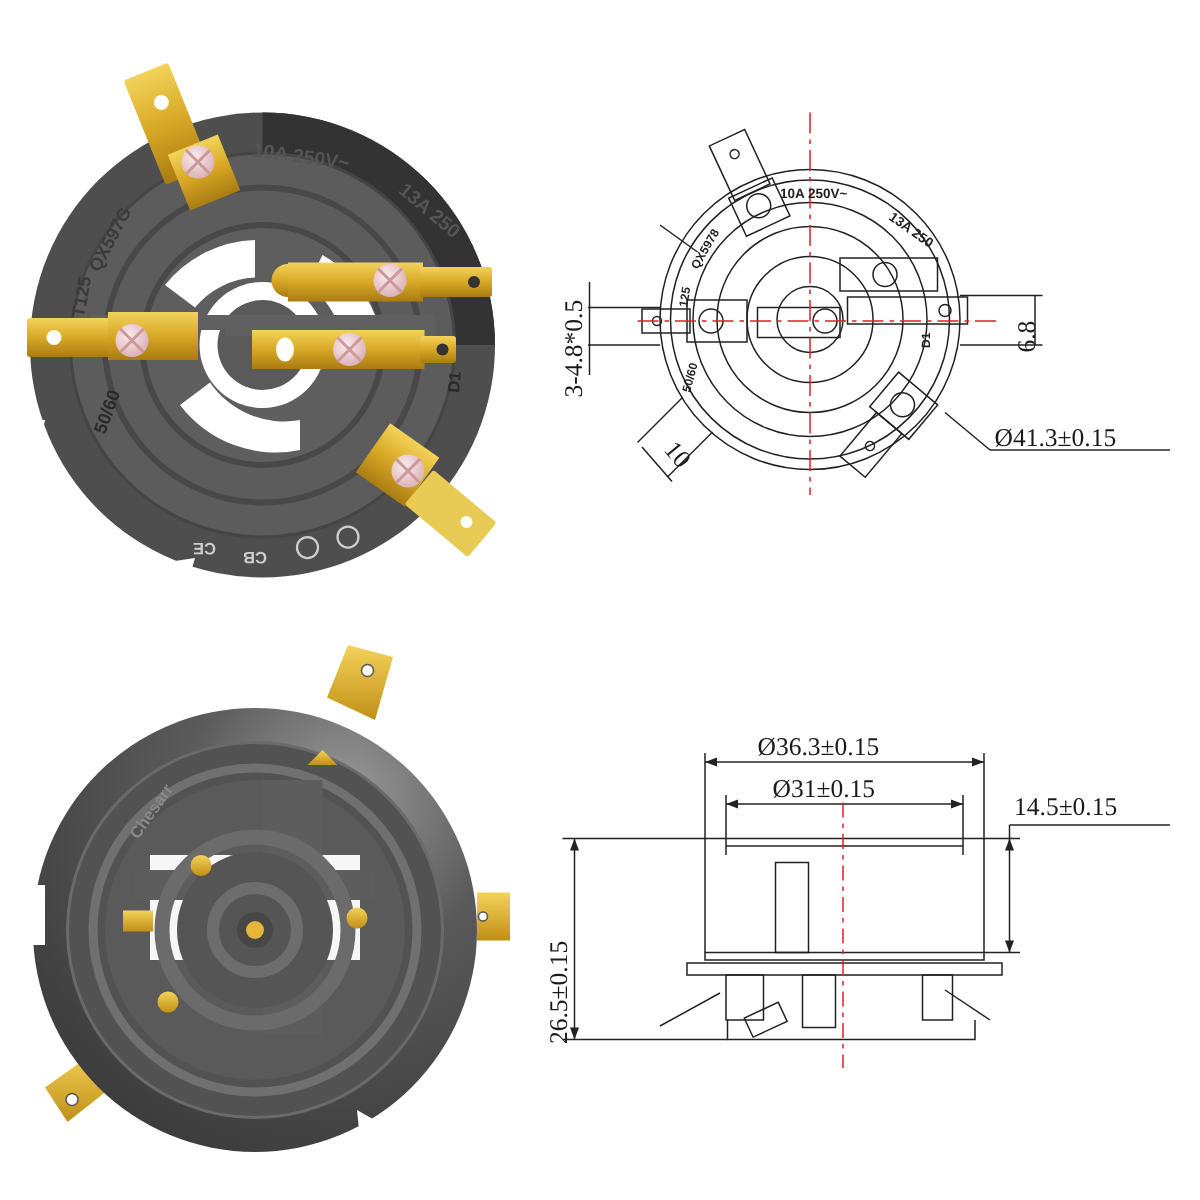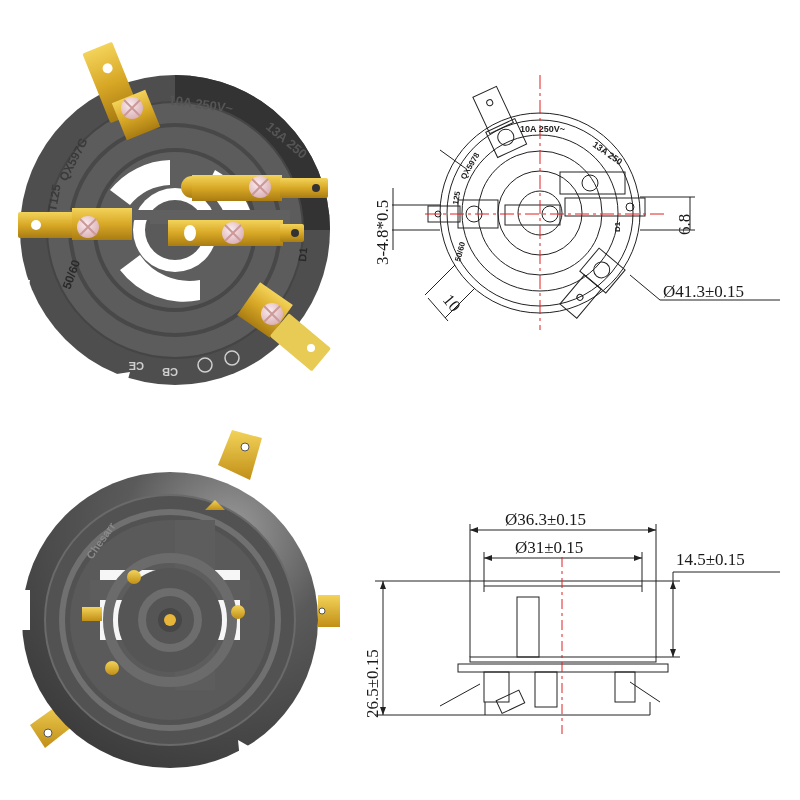--- a/index.html
+++ b/index.html
@@ -208,21 +208,21 @@
 
     <rect x="82" y="607" width="20" height="14" fill="url(#gold2)"></rect>
     <circle cx="238" cy="612" r="7" fill="url(#gold2)"></circle>
     <circle cx="134" cy="577" r="7" fill="url(#gold2)"></circle>
     <circle cx="112" cy="668" r="7" fill="url(#gold2)"></circle>
     <path d="M205 510 L225 510 L215 500 Z" fill="url(#gold2)"></path>
     <text x="92" y="560" font-size="11" fill="#8a8a8a" class="mark" transform="rotate(-55 92 560)">Chesarr</text>
   </svg>
 </div>
 
-<div class="panel" style="left:360px;top:502px;width:440px;height:250px;">
+<div class="panel" style="left:360px;top:480px;width:440px;height:250px;">
   <svg width="440" height="250" viewBox="360 490 440 250">
     <g fill="none" stroke="#222" stroke-width="1">
 
       <line x1="470" y1="512" x2="470" y2="645"></line>
       <line x1="656" y1="512" x2="656" y2="645"></line>
       <line x1="470" y1="518" x2="656" y2="518"></line>
       <line x1="484" y1="540" x2="484" y2="580"></line>
       <line x1="642" y1="540" x2="642" y2="580"></line>
       <line x1="484" y1="546" x2="642" y2="546"></line>
 

